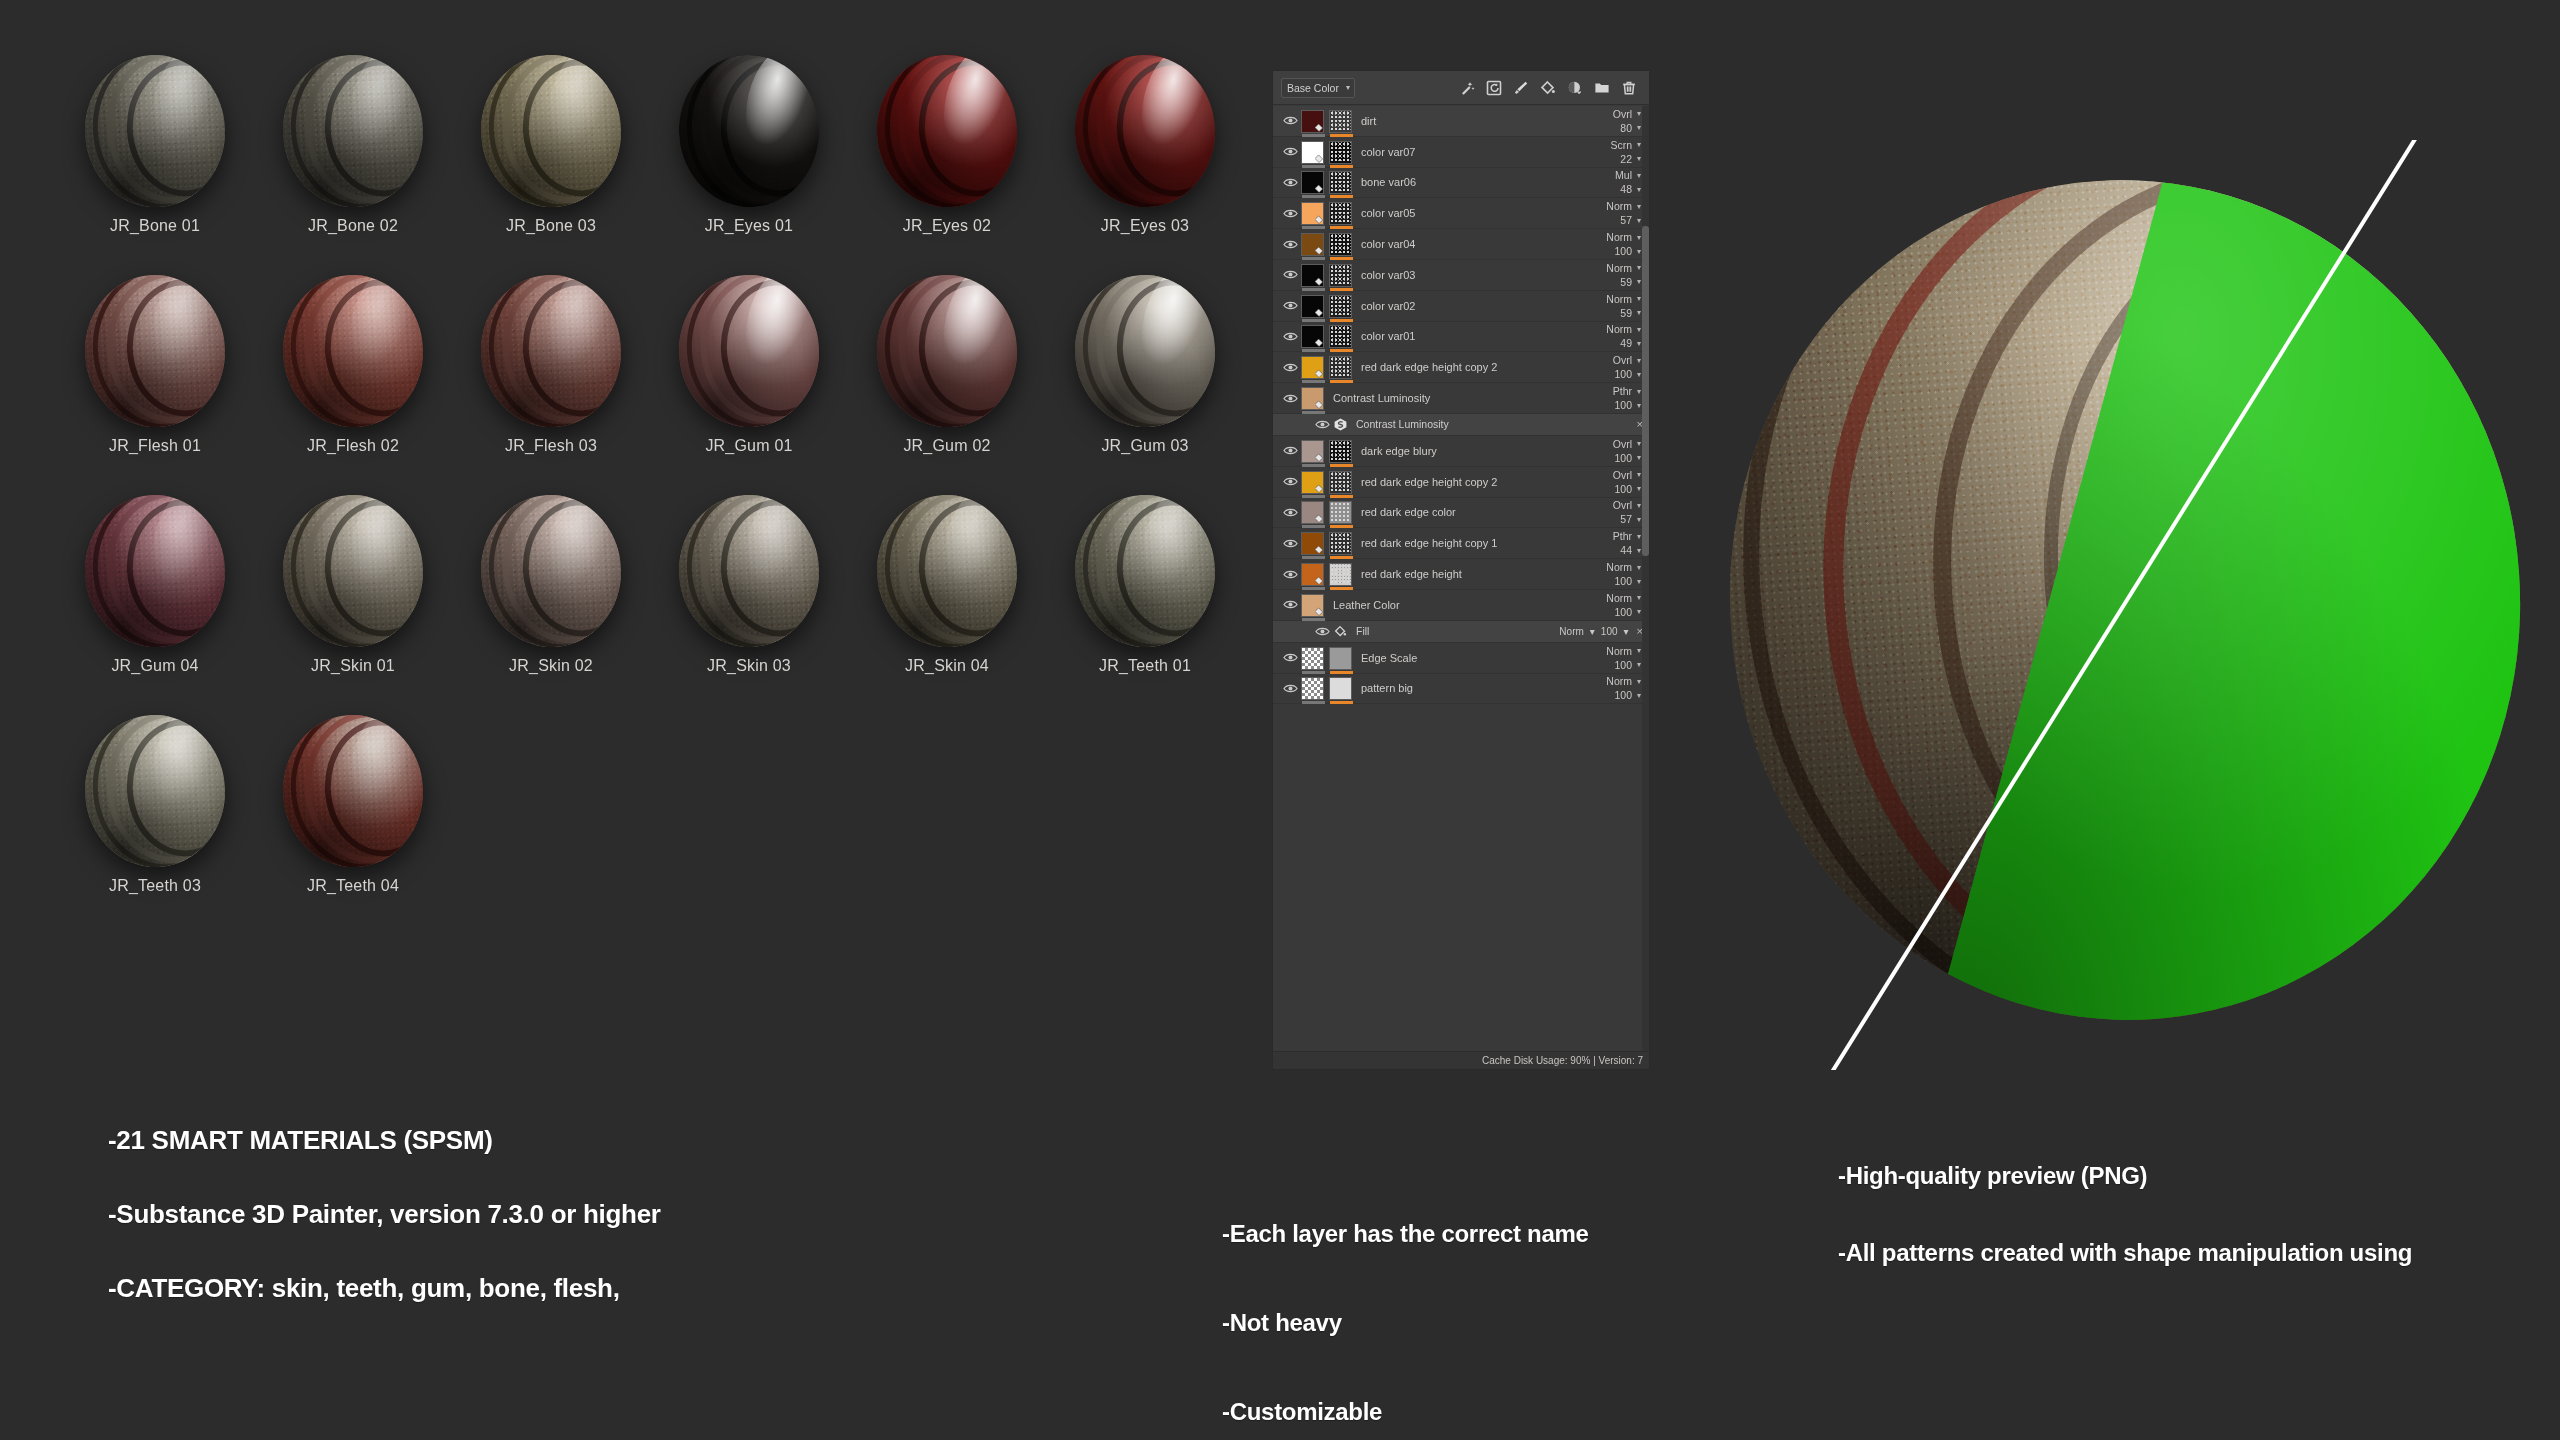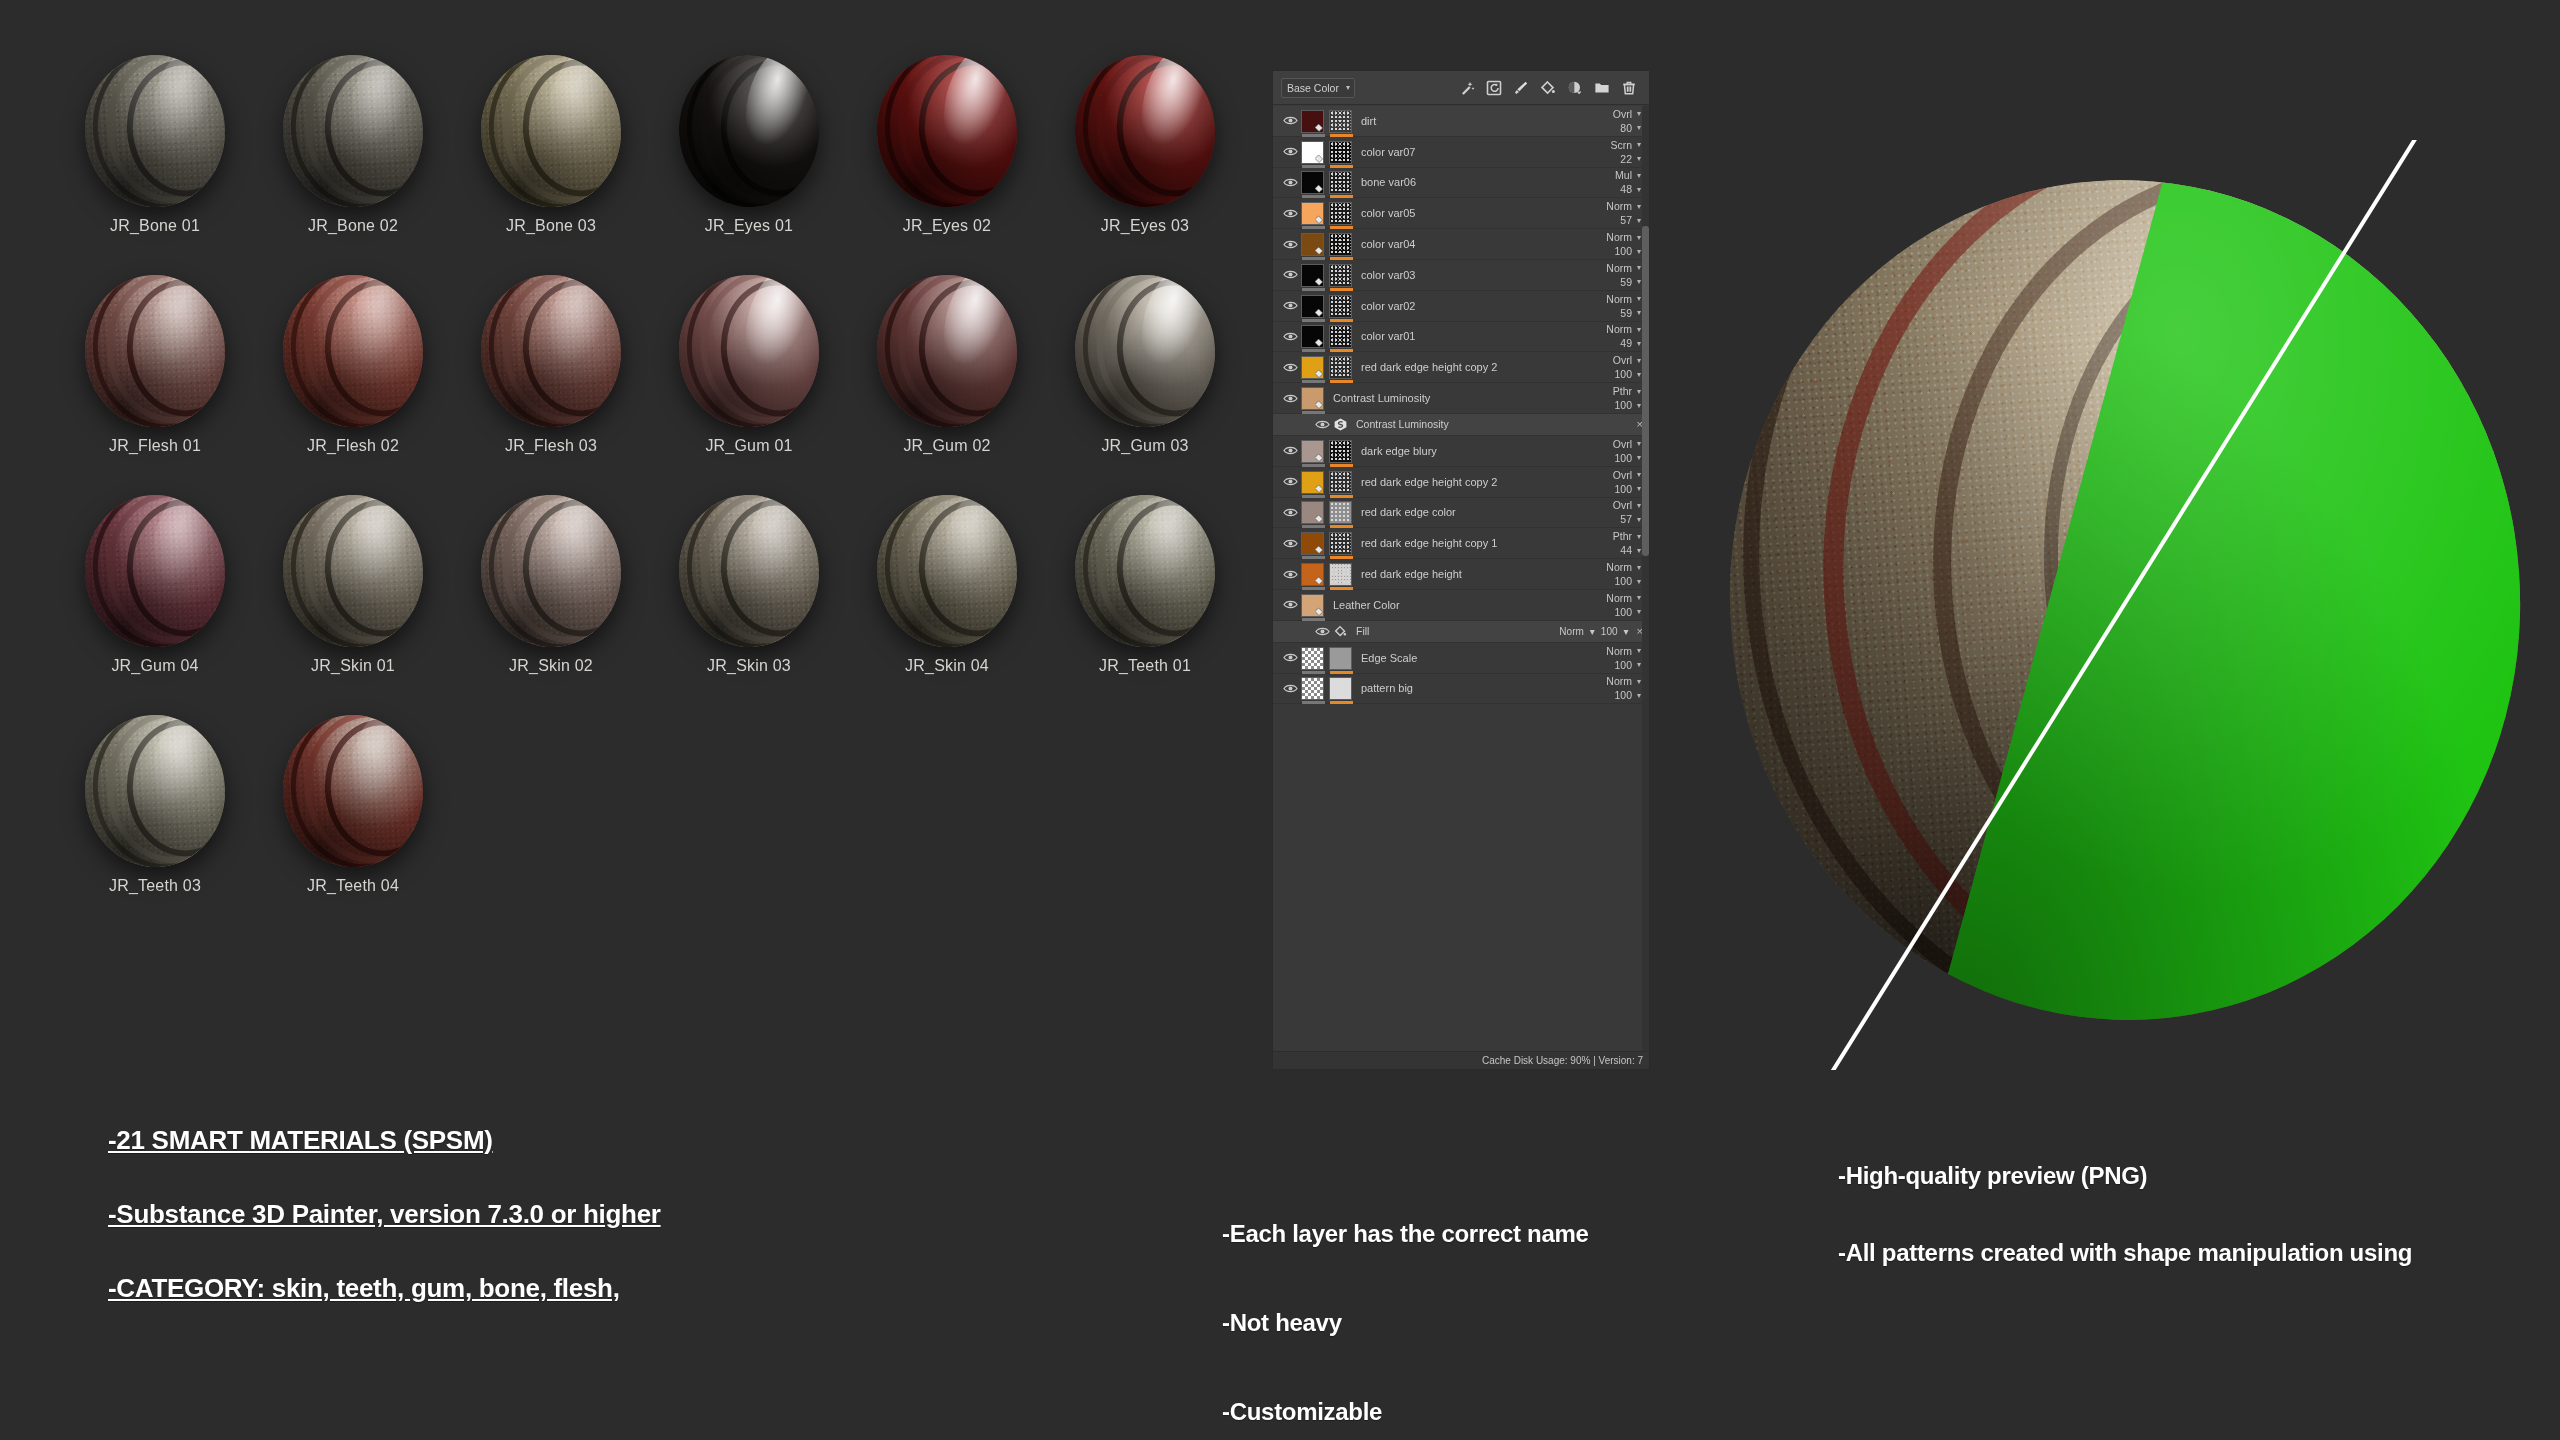--- a/index.html
+++ b/index.html
@@ -185,21 +185,21 @@
   }
 
   
   .bullets { position: absolute; color: #ffffff; }
   .bullets .b {
     font-weight: 700; letter-spacing: -.3px;
     white-space: nowrap;
     text-shadow: 0 1px 1px rgba(0,0,0,.35);
   }
   #col-left  { left: 108px; top: 1125px; }
-  #col-left .b  { font-size: 26px; margin-bottom: 43px; text-decoration: underline; }
+  #col-left .b  { font-size: 26px; margin-bottom: 43px; }
   #col-mid   { left: 1222px; top: 1220px; }
   #col-mid .b   { font-size: 24px; margin-bottom: 61px; }
   #col-right { left: 1838px; top: 1162px; }
   #col-right .b { font-size: 24px; margin-bottom: 49px; }
 </style>
 </head>
 <body>
 
 <div id="root">
 

